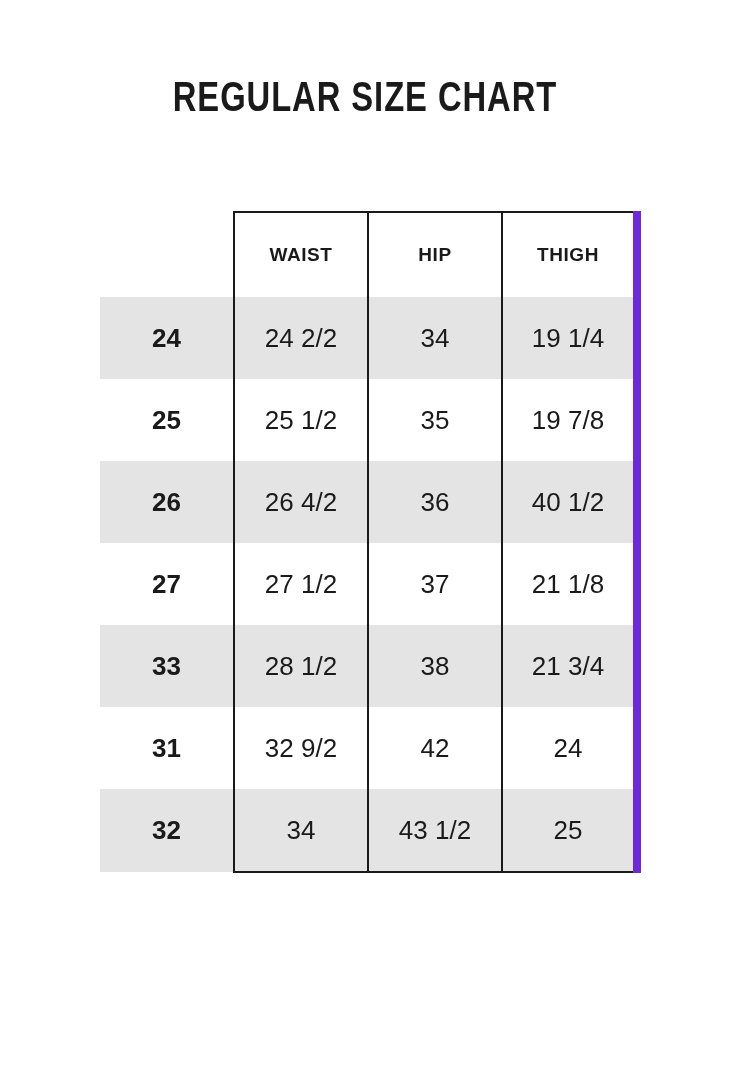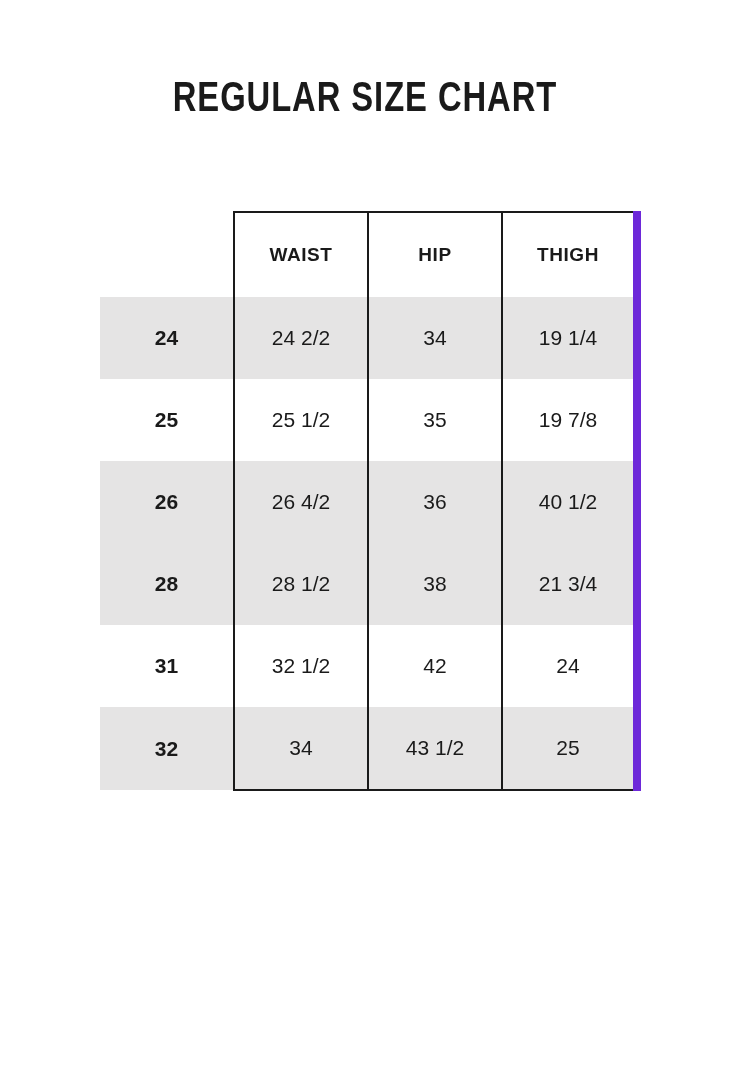--- a/index.html
+++ b/index.html
@@ -54,21 +54,21 @@
   table.size-table col.c-hip   { width: 134px; }
   table.size-table col.c-thigh { width: 135px; }
 
   table.size-table th,
   table.size-table td {
     padding: 0;
     margin: 0;
     height: 82px;
     text-align: center;
     vertical-align: middle;
-    font-size: 21px;
+    font-size: 26px;
     color: #1a1a1a;
     background-clip: padding-box;
   }
 
   
   table.size-table thead th {
     height: 84px;
     font-weight: bold;
     font-size: 19px;
     letter-spacing: 0.6px;
@@ -134,29 +134,35 @@
           <td class="bx">25 1/2</td>
           <td class="bx">35</td>
           <td class="bx bx-last">19 7/8</td>
         </tr>
         <tr class="striped">
           <td class="size-cell">26</td>
           <td class="bx">26 4/2</td>
           <td class="bx">36</td>
           <td class="bx bx-last">40 1/2</td>
         </tr>
+        <tr class="plain">
+          <td class="size-cell">27</td>
+          <td class="bx">27 1/2</td>
+          <td class="bx">37</td>
+          <td class="bx bx-last">21 1/8</td>
+        </tr>
         <tr class="striped">
-          <td class="size-cell">28</td>
+          <td class="size-cell">33</td>
           <td class="bx">28 1/2</td>
           <td class="bx">38</td>
           <td class="bx bx-last">21 3/4</td>
         </tr>
         <tr class="plain">
           <td class="size-cell">31</td>
-          <td class="bx">32 1/2</td>
+          <td class="bx">32 9/2</td>
           <td class="bx">42</td>
           <td class="bx bx-last">24</td>
         </tr>
         <tr class="striped">
           <td class="size-cell">32</td>
           <td class="bx">34</td>
           <td class="bx">43 1/2</td>
           <td class="bx bx-last">25</td>
         </tr>
       </tbody>

